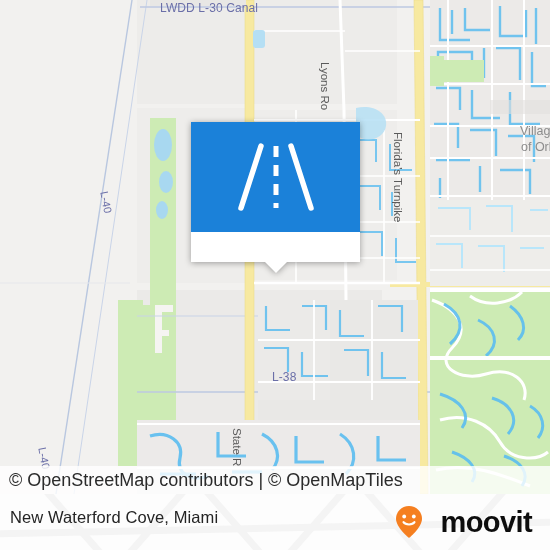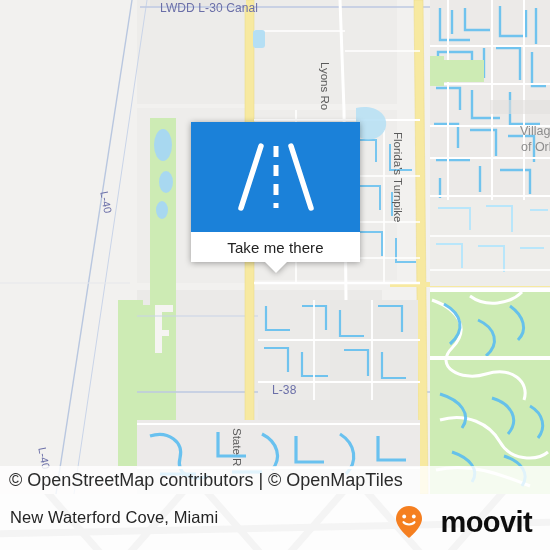--- a/index.html
+++ b/index.html
@@ -365,38 +365,37 @@
 
     <div class="road-label" style="left:404px; top:132px; transform: rotate(90deg); transform-origin: left top; font-size:11.5px;">Florida's Turnpike</div>
 
     <div class="place-label" style="left:520px; top:124px;">Village</div>
     <div class="place-label" style="left:521px; top:140px;">of Orl</div>
 
     <div class="map-label" style="left:110px; top:190px; transform: rotate(79deg); transform-origin: left top;">L-40</div>
 
     <div class="map-label" style="left:48px; top:446px; transform: rotate(79deg); transform-origin: left top;">L-40</div>
 
-    <div class="map-label" style="left:272px; top:383px; font-size:12px;">L-38</div>
+    <div class="map-label" style="left:272px; top:370px; font-size:12px;">L-38</div>
 
     <div class="road-label" style="left:243px; top:428px; transform: rotate(90deg); transform-origin: left top; font-size:11.5px;">State R</div>
 
 
     <div id="card">
       <div id="card-head">
         <svg width="86" height="70" viewBox="0 0 86 70">
 
           <path d="M28 4 L8 66" stroke="#ffffff" stroke-width="5.5" stroke-linecap="round" fill="none"></path>
 
           <path d="M58 4 L78 66" stroke="#ffffff" stroke-width="5.5" stroke-linecap="round" fill="none"></path>
 
           <line x1="43" y1="4" x2="43" y2="66" stroke="#ffffff" stroke-width="5" stroke-linecap="butt" stroke-dasharray="11 8" fill="none"></line>
         </svg>
       </div>
       <div id="card-foot">
-        <span id="card-foot-label">Take me there</span>
         <div id="card-pointer"></div>
       </div>
     </div>
 
     <div id="attribution">
       <span id="attribution-text">© OpenStreetMap contributors | © OpenMapTiles</span>
     </div>
 
   </div>
 

